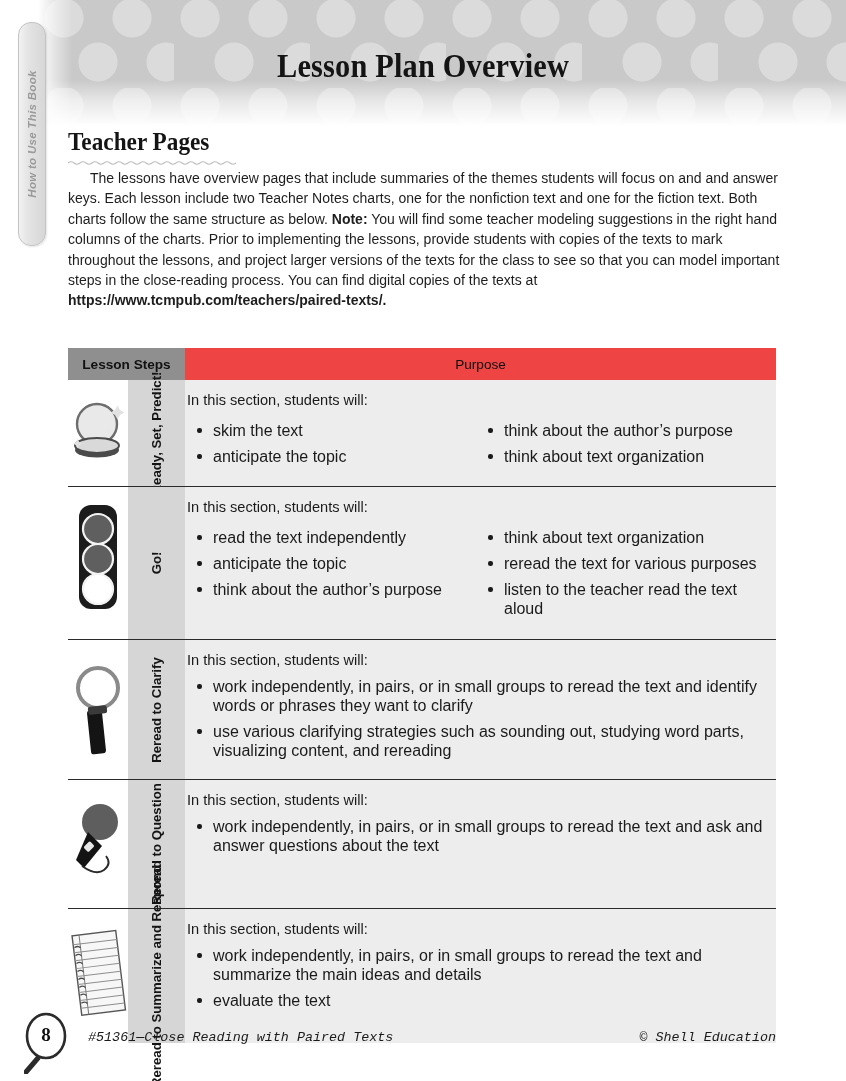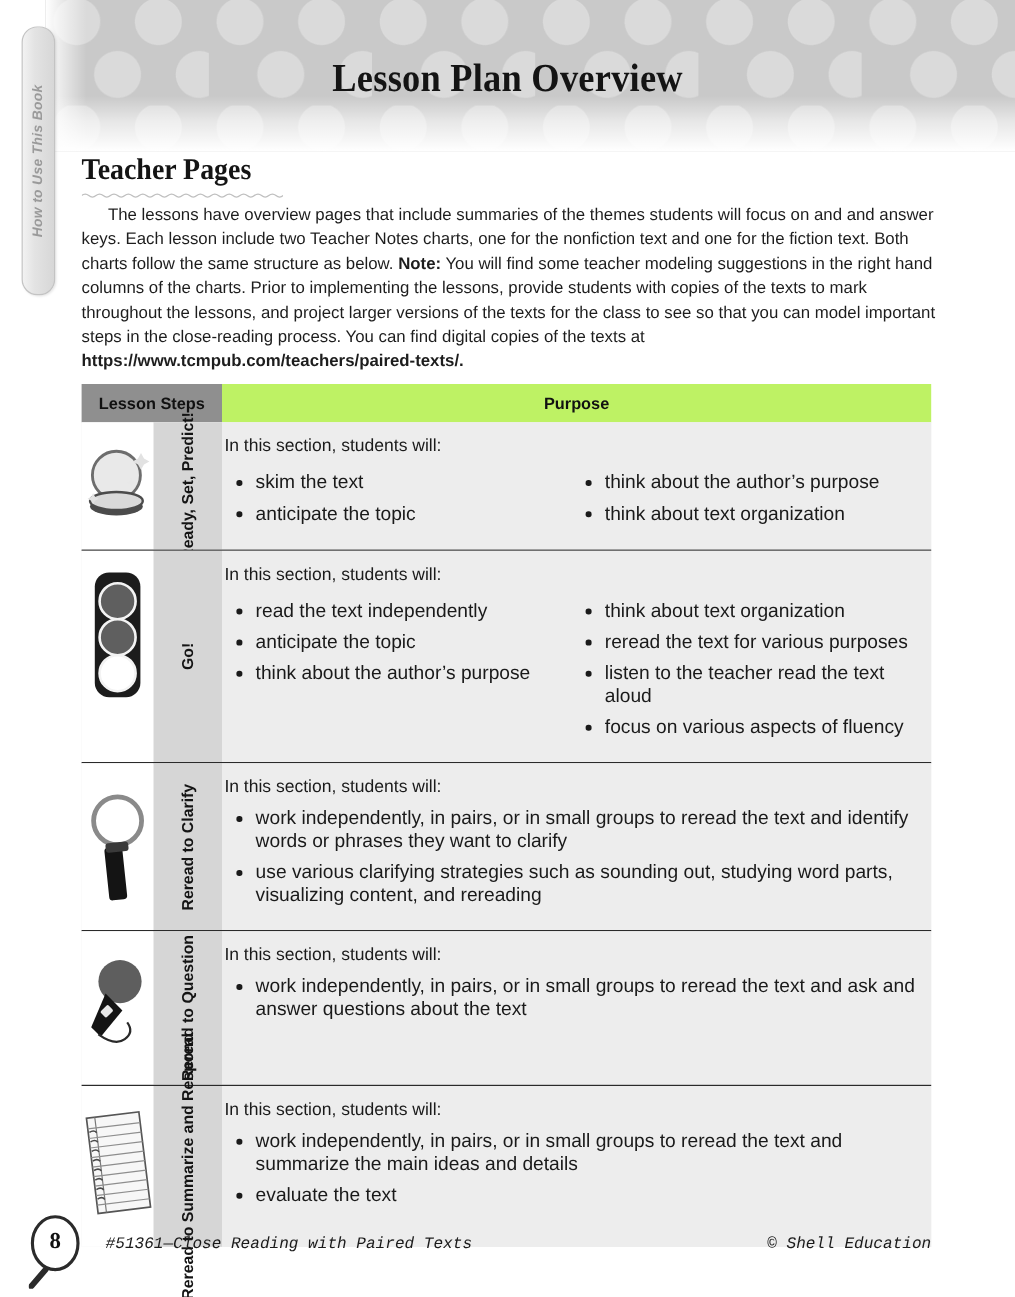--- a/index.html
+++ b/index.html
@@ -77,30 +77,30 @@
     font-size:14px;line-height:20.4px;color:#1d1d1d;
     text-align:left;
   }
   .intro .indent{display:inline-block;width:22px;}
   .intro b{font-weight:700;}
 
   
   .table{
     position:absolute;left:68px;top:320px;width:708px;
   }
-  .thead{display:flex;height:32px;}
+  .thead{display:flex;height:32px;margin-top:28px;}
   .th-steps{
     width:117px;background:#8f8f8f;color:#111;
     display:flex;align-items:center;justify-content:center;
     font-size:13.6px;font-weight:700;
   }
   .th-purpose{
-    flex:1;background:#bef264;color:#111;
+    flex:1;background:#ef4444;color:#111;
     display:flex;align-items:center;justify-content:center;
-    font-size:13.6px;font-weight:700;
+    font-size:13.6px;font-weight:400;
   }
 
   .row{display:flex;position:relative;background:#ededed;}
   .row + .row{border-top:1.3px solid #2a2a2a;}
   .row-icon{
     width:60px;flex:0 0 60px;background:#ffffff;position:relative;
   }
   .row-label{
     width:57px;flex:0 0 57px;background:#d6d6d6;position:relative;
   }
@@ -236,21 +236,20 @@
             <li>read the text independently</li>
             <li>anticipate the topic</li>
             <li>think about the author’s purpose</li>
           </ul>
         </div>
         <div class="c">
           <ul class="b">
             <li>think about text organization</li>
             <li>reread the text for various purposes</li>
             <li>listen to the teacher read the text aloud</li>
-            <li>focus on various aspects of fluency</li>
           </ul>
         </div>
       </div>
     </div>
   </div>
 
   <div class="row" style="min-height:133px;">
     <div class="row-icon">
       <svg width="60" height="133" viewBox="0 0 60 133">
         <circle cx="30" cy="48" r="20" fill="#ffffff" stroke="#8a8a8a" stroke-width="4"></circle>

